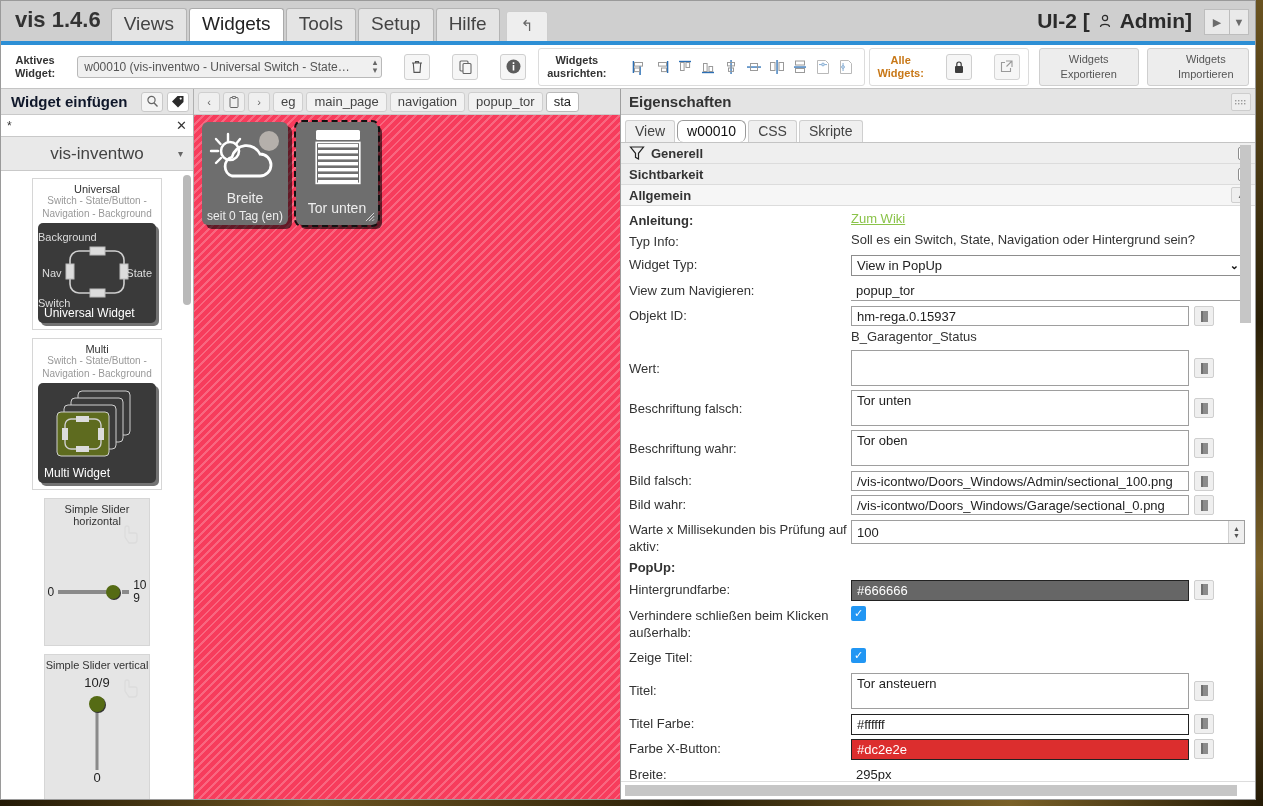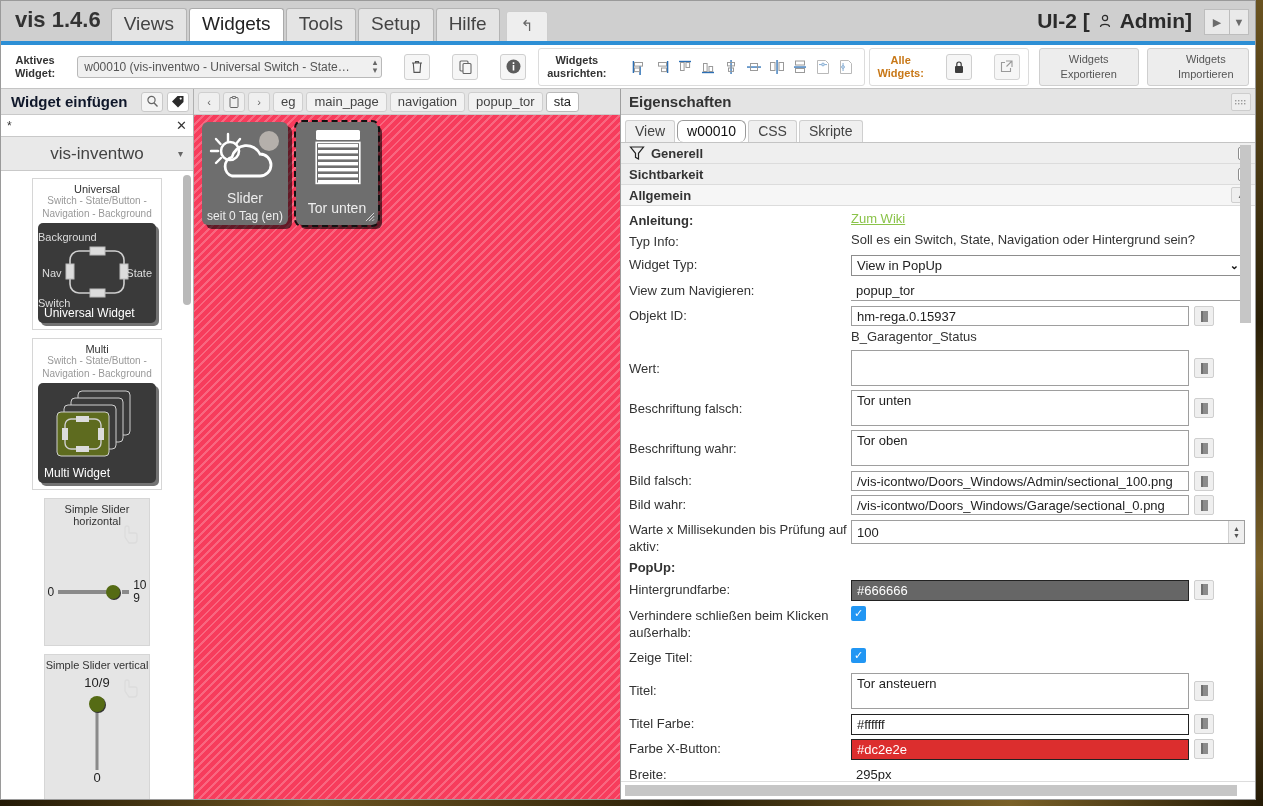--- a/index.html
+++ b/index.html
@@ -558,21 +558,21 @@
             <g stroke="#fff" stroke-width="2.4" stroke-linecap="round">
               <line x1="26" y1="10" x2="26" y2="17"></line>
               <line x1="14" y1="15" x2="18.5" y2="20"></line>
               <line x1="9" y1="27" x2="16" y2="27"></line>
               <line x1="14" y1="39" x2="19" y2="34"></line>
               <line x1="38" y1="15" x2="34" y2="20"></line>
             </g>
             <circle cx="28" cy="27" r="9" fill="none" stroke="#fff" stroke-width="2.6"></circle>
             <path d="M30 52h28a11 11 0 0 0 0-22 15 15 0 0 0-28 3 10 10 0 0 0 0 19z" fill="none" stroke="#fff" stroke-width="2.8"></path>
           </svg>
-          <div class="wlabel" style="top:68px;">Slider</div>
+          <div class="wlabel" style="top:68px;">Breite</div>
           <div class="wsub" style="top:87px;">seit 0 Tag (en)</div>
         </div>
 
         <div class="vw selected" style="left:102px;top:7px;width:82px;height:103px;">
           <svg width="82" height="68" viewBox="0 0 82 68" style="position:absolute;left:0;top:4px;">
             <rect x="20" y="4" width="44" height="10" rx="1.5" fill="#fff"></rect>
             <g fill="#fff">
               <rect x="22" y="18" width="40" height="3.4"></rect>
               <rect x="22" y="24" width="40" height="3.4"></rect>
               <rect x="22" y="30" width="40" height="3.4"></rect>

